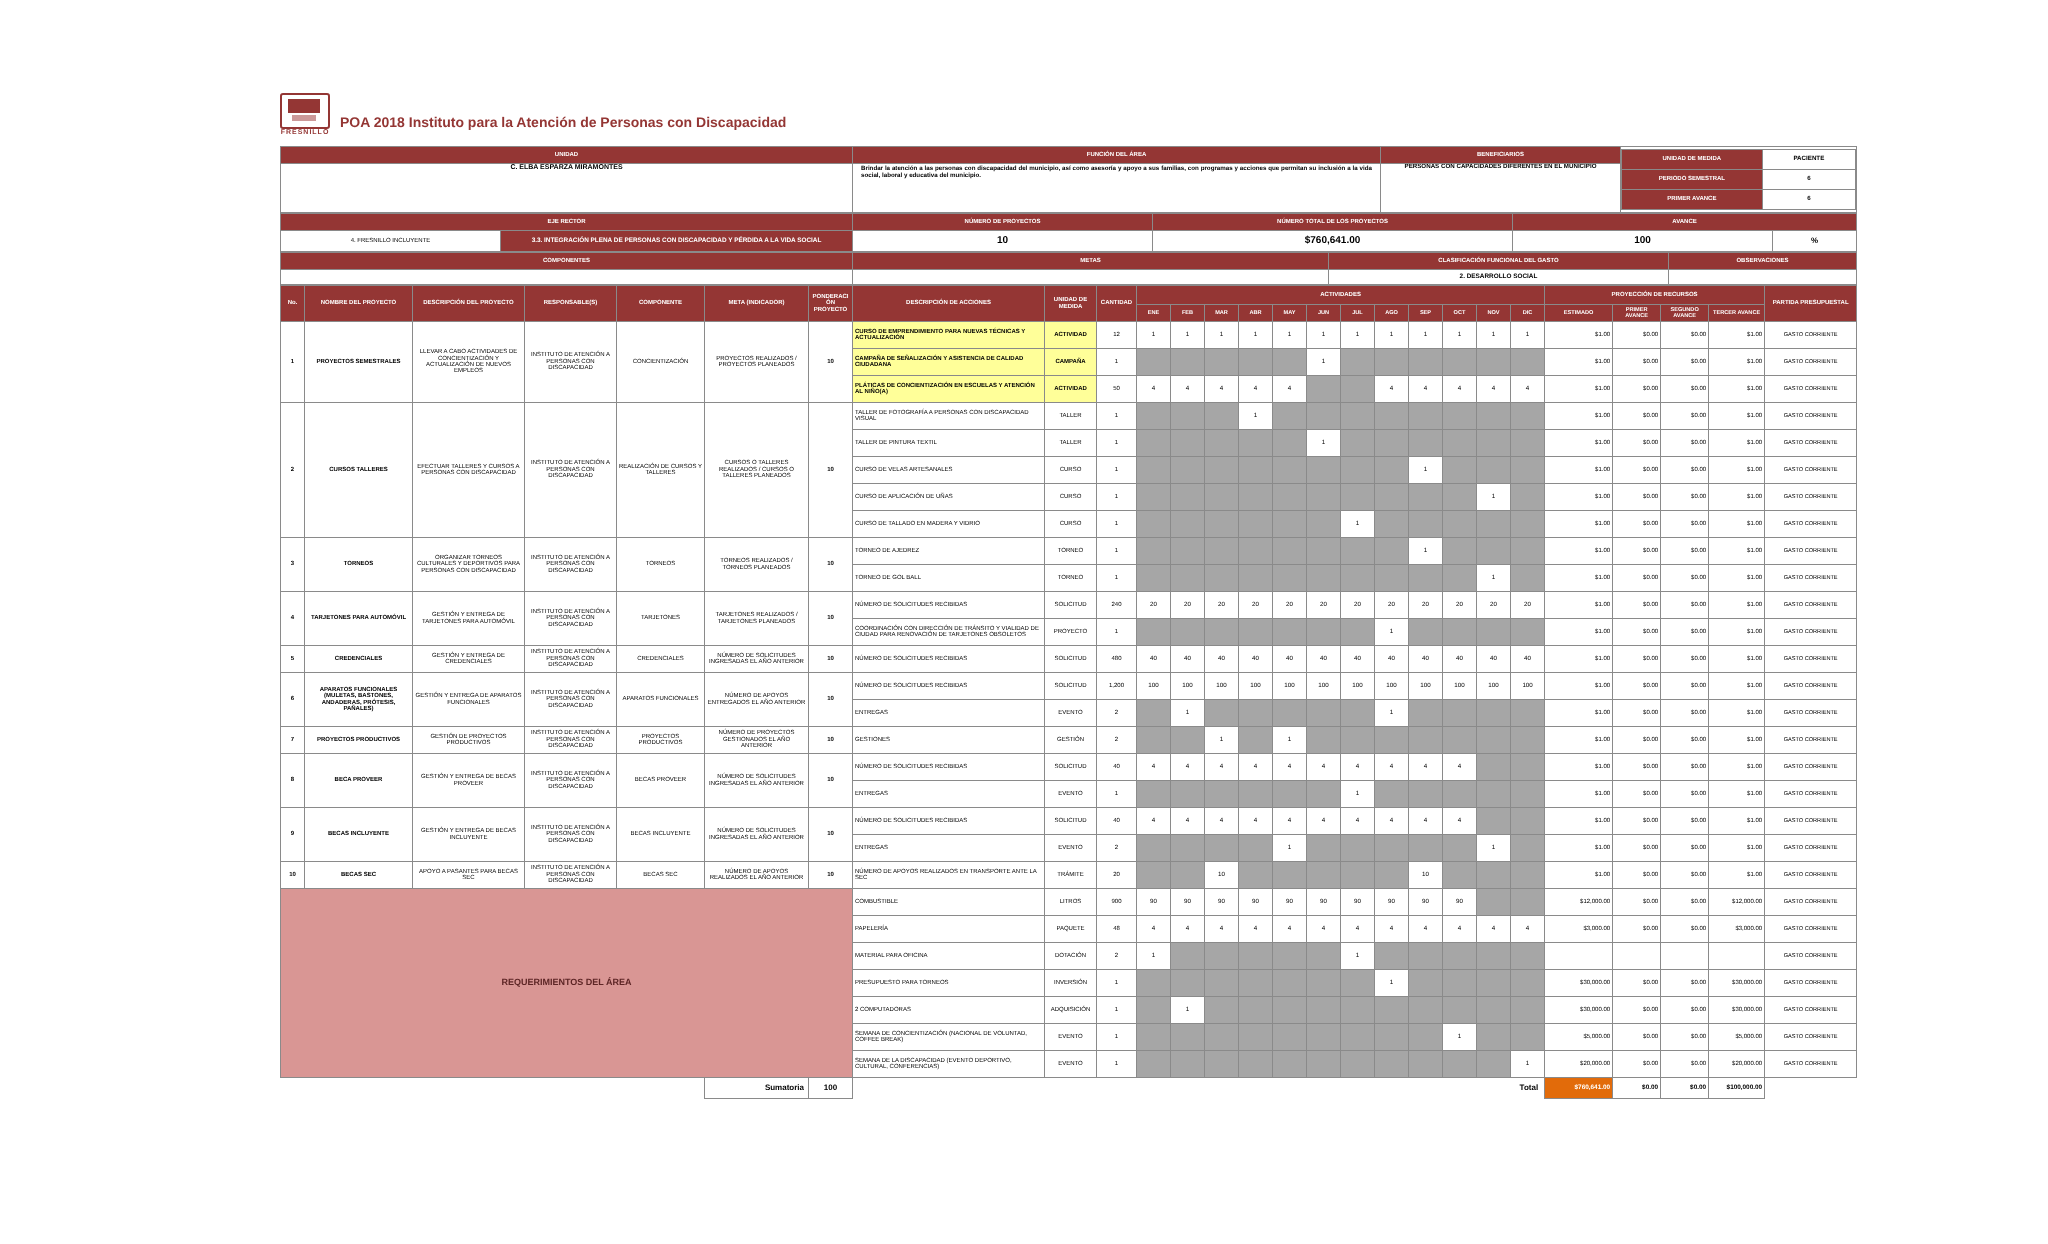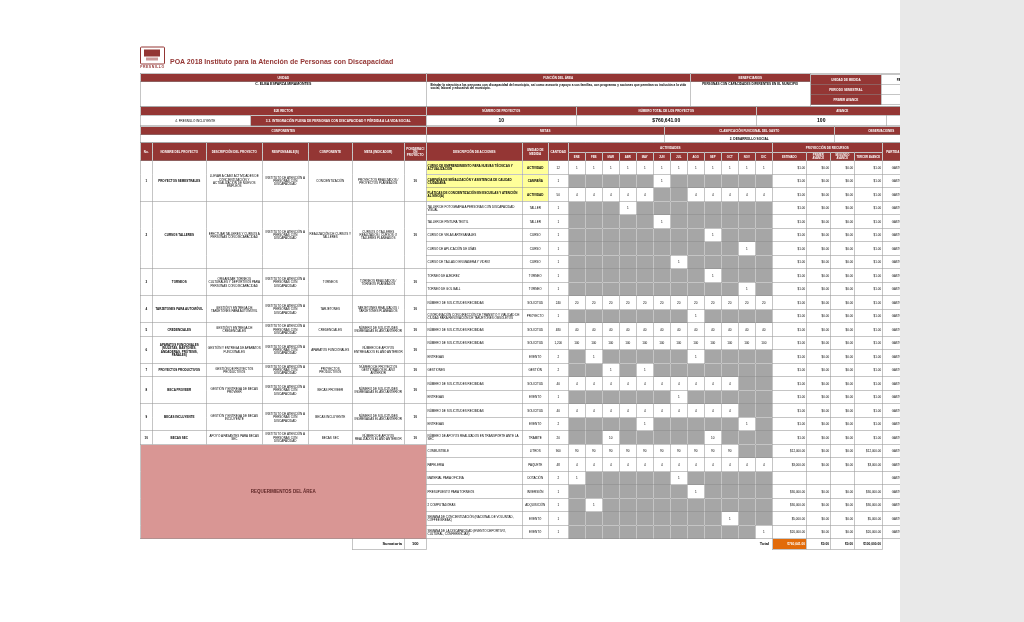--- a/index.html
+++ b/index.html
@@ -1,16 +1,16 @@
 <!DOCTYPE html>
 <html><head>
 <meta charset="utf-8">
 <style>
   html,body{margin:0;padding:0;background:#e9e9e9;}
-  .canvas{position:relative;width:900px;height:622px;background:#a16207;overflow:hidden;
+  .canvas{position:relative;width:1024px;height:622px;background:#a16207;overflow:hidden;
           font-family:"Liberation Sans",sans-serif;}
   
   .scalewrap{position:absolute;left:0;top:0;width:2048px;height:1244px;
              transform:scale(0.5);transform-origin:0 0;background:#fff;}
   .sheet{position:absolute;left:280px;top:100px;width:1576px;}
 
   .brand{display:flex;align-items:flex-end;gap:10px;margin-bottom:10px;height:36px;}
   .logo{width:46px;height:32px;border:2px solid #943634;border-radius:3px;position:relative;background:#fff;}
   .logo .crest{position:absolute;left:6px;top:4px;width:32px;height:14px;background:#943634;}
   .logo .crest2{position:absolute;left:10px;top:20px;width:24px;height:6px;background:#c99;}

